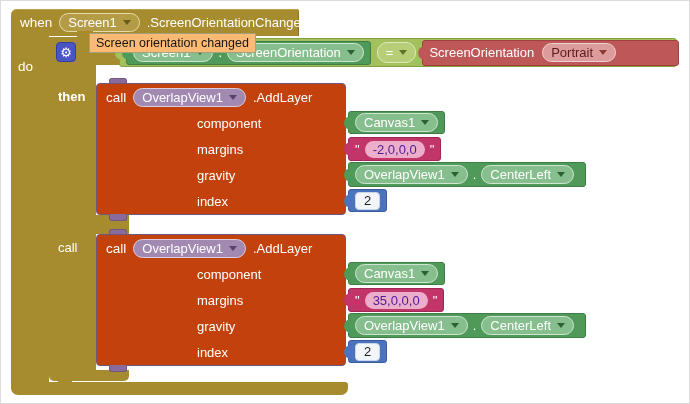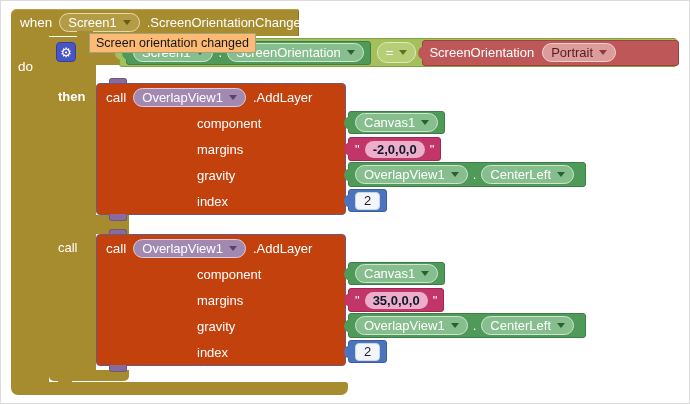--- a/index.html
+++ b/index.html
@@ -49,21 +49,21 @@
   .lt-blue{background:#4C74BC;}
   .lt-red{background:#BE5757;}
   .lt-logic{background:#A4C05C;}
 
   
   .logic-frame{background:#A4C05C;border:1px solid #86A03F;border-radius:3px;
                display:flex;align-items:center;gap:6px;padding:0 6px;}
 
   
   .field{border-radius:10px;padding:0 8px;font-size:13px;line-height:17px;}
-  .f-pink{background:#ECAECB;color:#0f172a;font-weight:bold;}
+  .f-pink{background:#ECAECB;color:#4c1d95;}
   .f-white{background:#F2F5FA;border:1px solid #C9D5E8;color:#222;border-radius:4px;line-height:16px;}
   .quote{color:#fff;font-size:13px;}
 
   
   .prow{position:absolute;right:8px;width:140px;height:26px;line-height:26px;color:#fff;
         font-size:13px;text-align:left;}
 
   
   .tooltip{background:#fdba74;border:1px solid #A2A27C;color:#151515;font-size:12.5px;
            line-height:18px;padding:0 6px;white-space:nowrap;z-index:30;}

